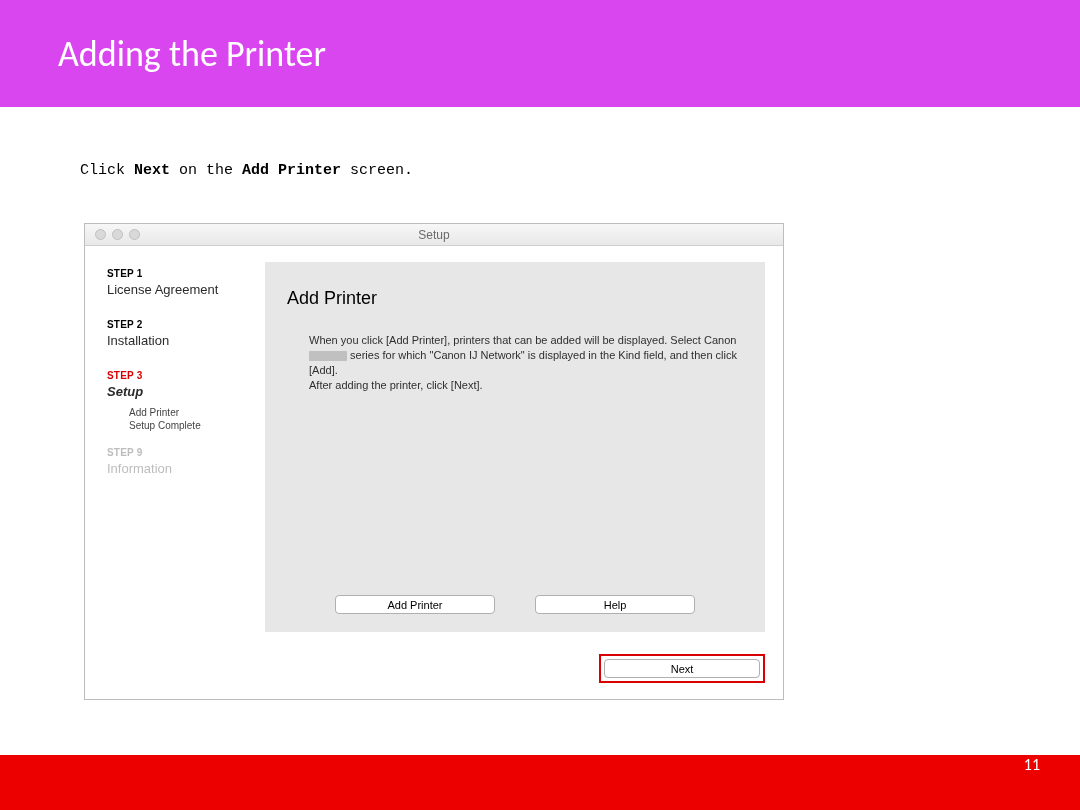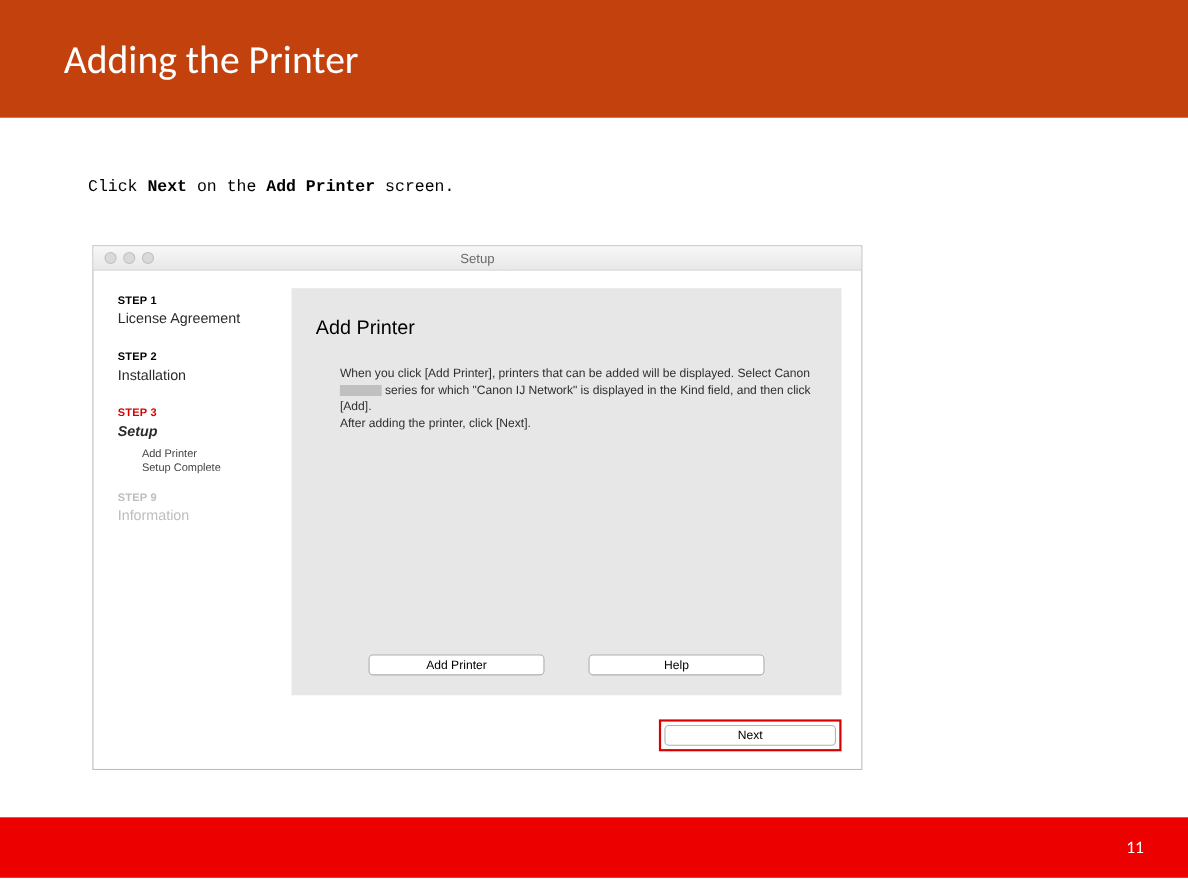--- a/index.html
+++ b/index.html
@@ -5,42 +5,42 @@
   * { box-sizing: border-box; margin: 0; padding: 0; }
   body {
     width: 1080px;
     height: 810px;
     background: #ffffff;
     font-family: "Segoe UI", Calibri, Arial, sans-serif;
     position: relative;
     overflow: hidden;
   }
   .header-bar {
-    background: #c2410c;
+    background: #d946ef;
     height: 107px;
     width: 100%;
     display: flex;
     align-items: center;
     padding-left: 58px;
   }
   .header-title {
     color: #ffffff;
     font-size: 36px;
     font-weight: 400;
     font-family: Calibri, "Segoe UI", Arial, sans-serif;
   }
   .footer-bar {
     position: absolute;
-    bottom: 12px;
+    bottom: 0;
     left: 0;
     width: 100%;
     height: 55px;
     background: #ec0000;
     display: flex;
-    align-items: center;
+    align-items: flex-start;
     justify-content: flex-end;
     padding-right: 40px;
   }
   .page-number {
     color: #ffffff;
     font-size: 16px;
   }
   .instruction {
     margin: 55px 0 0 80px;
     font-size: 15px;

